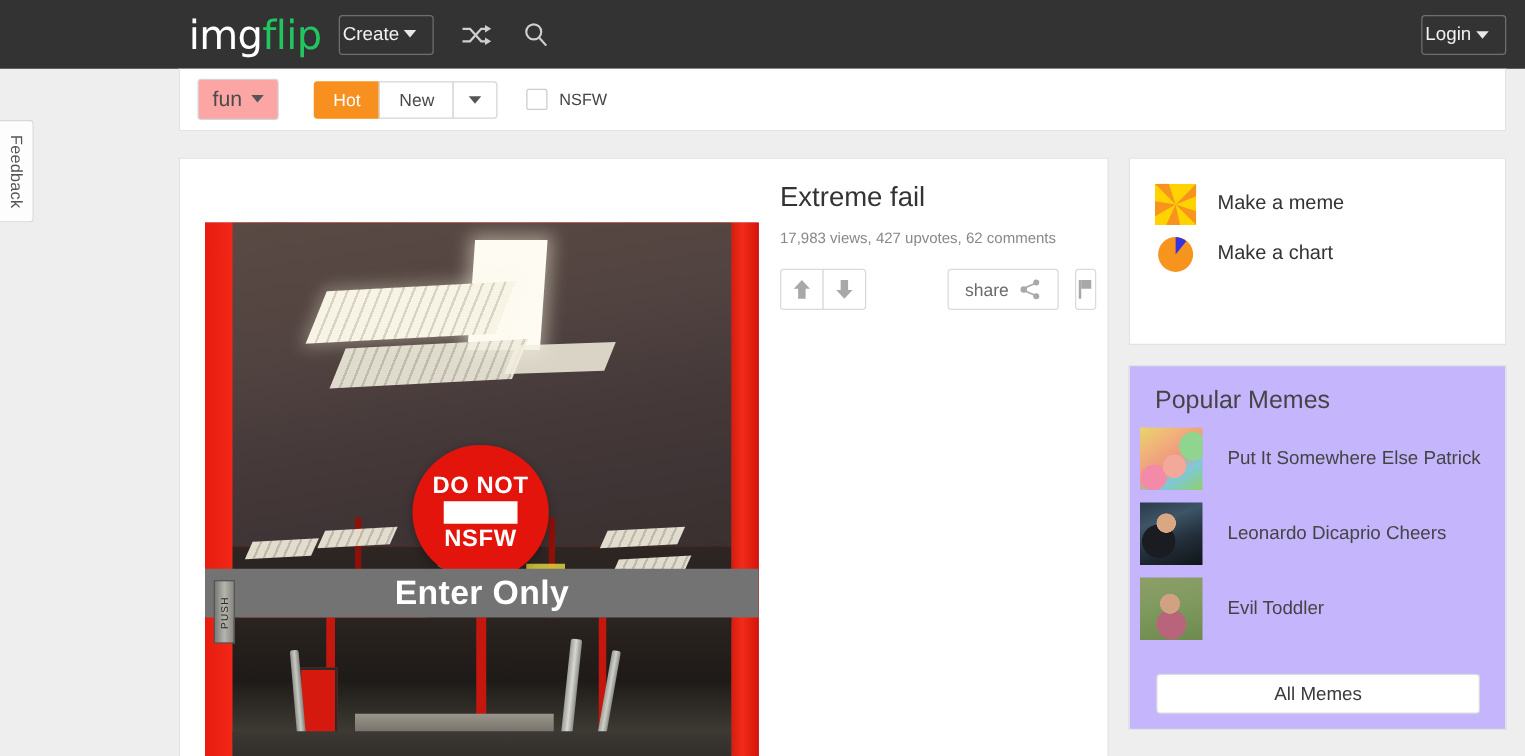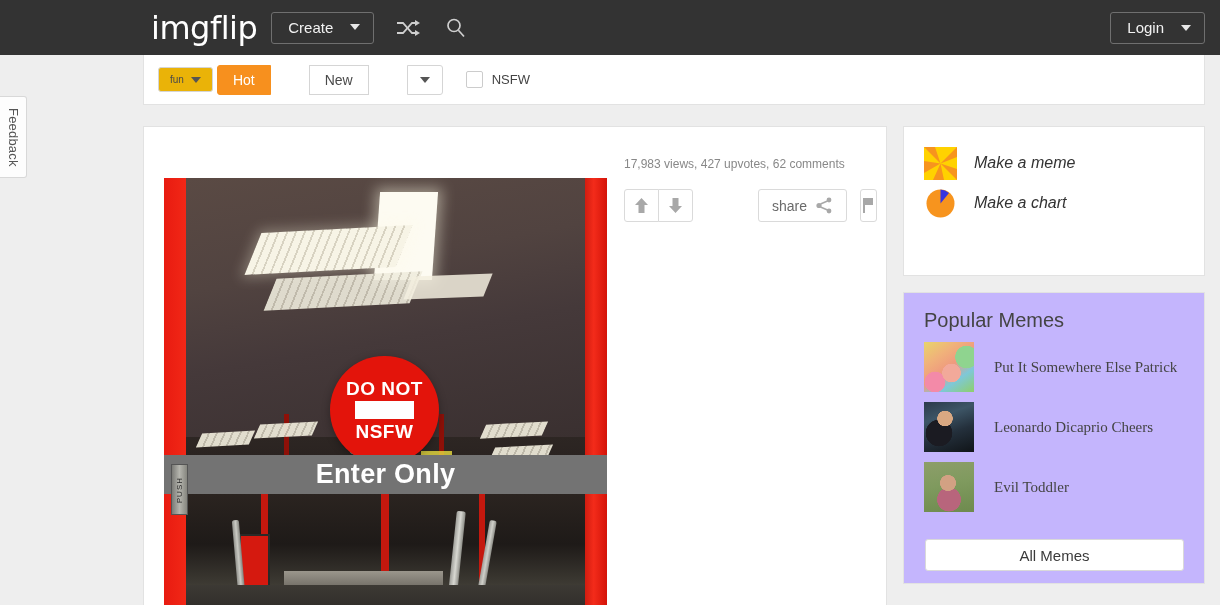--- a/index.html
+++ b/index.html
@@ -20,30 +20,30 @@
   }
   #logo {
     margin-left: 151px;
     font-size: 32px;
     letter-spacing: -0.5px;
     font-family: "DejaVu Sans", sans-serif;
     line-height: 1;
     user-select: none;
   }
   #logo .img { color: #ffffff; }
-  #logo .flip { color: #ffffff; }
+  #logo .flip { color: #22c55e; }
 
   .dark-btn {
     border: 1px solid #6f6f6f;
     border-radius: 3px;
     color: #f2f2f2;
     background: transparent;
     font-size: 15px;
-    padding: 6px 13px 7px 16px;
-    display: inline-flex; align-items: center; gap: 17px;
+    padding: 6px 13px 7px 2px;
+    display: inline-flex; align-items: center; gap: 4px;
     cursor: pointer;
     white-space: nowrap;
     font-family: "Liberation Sans", sans-serif;
   }
   #create-btn { margin-left: 14px; }
   .caret-down {
     width: 0; height: 0;
     border-left: 5px solid transparent;
     border-right: 5px solid transparent;
     border-top: 6px solid #e8e8e8;
@@ -76,39 +76,39 @@
   #filter-bar {
     position: absolute; left: 143px; top: 55px;
     width: 1062px; height: 50px;
     background: #ffffff;
     border: 1px solid #e2e2e2;
     border-top: none;
     display: flex; align-items: center;
     padding-left: 14px;
   }
   .lt-btn {
-    background: #eab308;
+    background: #fca5a5;
     border: 1px solid #d5d5d5;
     border-radius: 3px;
     color: #4a4a4a;
-    font-size: 10px;
+    font-size: 17px;
     padding: 6px 11px;
     cursor: pointer;
     display: inline-flex; align-items: center; gap: 7px;
     font-family: "Liberation Sans", sans-serif;
     line-height: 1.15;
   }
   .caret-dark {
     width: 0; height: 0;
     border-left: 5px solid transparent;
     border-right: 5px solid transparent;
     border-top: 6px solid #555;
     display: inline-block;
   }
-  #seg-group { display: flex; margin-left: 4px; gap: 39px; }
+  #seg-group { display: flex; margin-left: 28px; }
   #seg-group > * {
     border: 1px solid #d5d5d5;
     border-radius: 0;
     margin-left: -1px;
     height: 30px;
     display: flex; align-items: center; justify-content: center;
     font-size: 14px;
     cursor: pointer;
     background: #fff;
     color: #4a4a4a;
@@ -213,21 +213,20 @@
     cursor: pointer;
   }
 
   
   #make-panel {
     position: absolute; left: 903px; top: 126px;
     width: 302px; height: 150px;
     background: #ffffff;
     border: 1px solid #e2e2e2;
     padding-top: 16px;
-    font-style: italic;
   }
   .make-row {
     display: flex; align-items: center;
     height: 40px;
     padding-left: 20px;
     cursor: pointer;
   }
   .make-icon { width: 33px; height: 33px; flex: none; }
   .make-label {
     margin-left: 17px;
@@ -243,25 +242,24 @@
   }
   #popular-title {
     font-size: 20px;
     color: #444444;
     font-weight: normal;
     margin: 0;
     padding: 16px 0 0 20px;
   }
   .meme-row {
     display: flex; align-items: center;
-    padding: 0 0 0 20px;
+    padding: 0 0 0 8px;
     margin-top: 10px;
     cursor: pointer;
     height: 50px;
-    font-family: Liberation Serif, serif;
   }
   .meme-thumb {
     width: 50px; height: 50px;
     flex: none;
     overflow: hidden;
     background: #cfcfcf;
     position: relative;
   }
   .meme-name {
     margin-left: 20px;
@@ -453,20 +451,21 @@
     </div>
 
     <div class="ph" id="push-plate">
       <span>PUSH</span>
     </div>
 
     <div class="ph" id="bottom-sill"></div>
   </div>
 
   <div id="meme-meta">
+    <h1 id="meme-title">Extreme fail</h1>
 
 
     <div id="meme-stats">17,983 views, 427 upvotes, 62 comments</div>
 
     <div id="meme-actions">
       <div class="vote-group">
         <div class="icon-btn">
           <svg width="15" height="17" viewBox="0 0 15 17">
             <path d="M7.5 1 L14 8 H10.5 V16 H4.5 V8 H1 Z" fill="#a8a8a8"></path>
           </svg>

